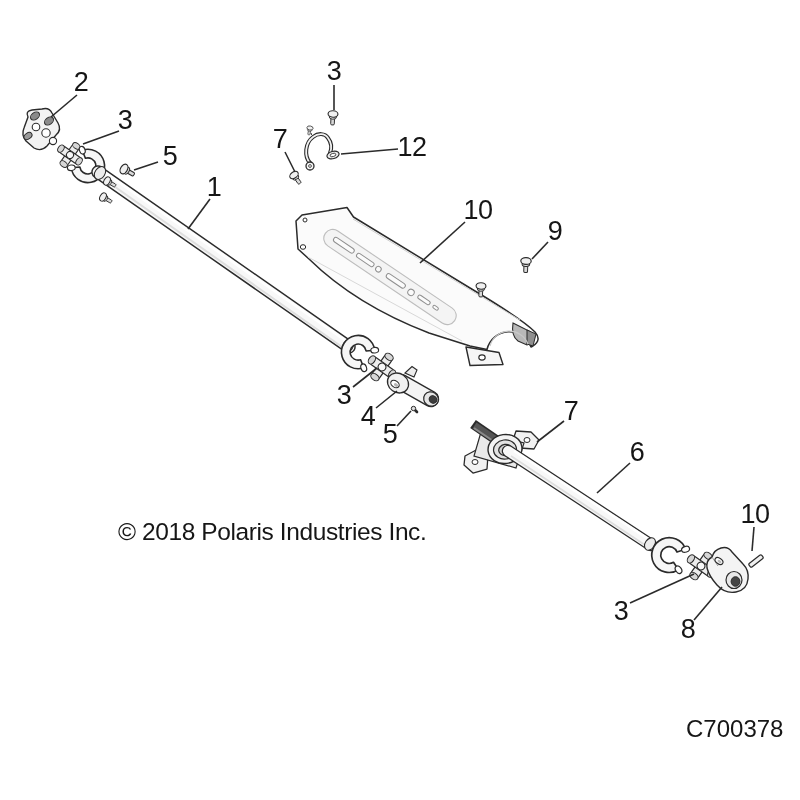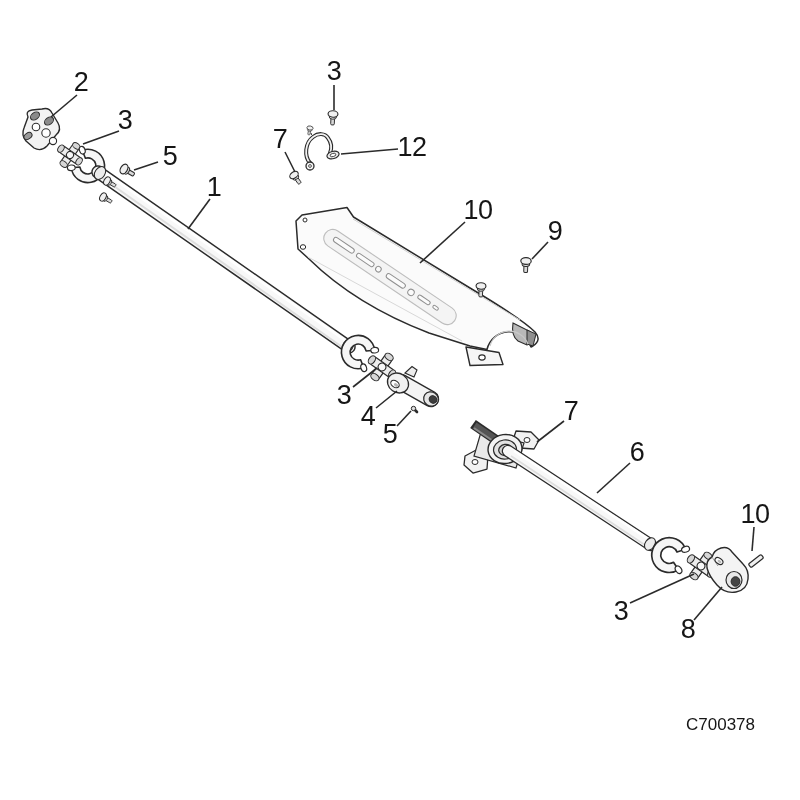--- a/index.html
+++ b/index.html
@@ -11,21 +11,21 @@
   .co{
     position:absolute;transform:translate(-50%,-50%);
     font-size:27px;letter-spacing:-0.5px;line-height:1;color:#161616;
     white-space:nowrap;user-select:none;
   }
   .copyright{
     position:absolute;left:118px;top:518px;font-size:24.5px;
     letter-spacing:-0.4px;color:#161616;white-space:nowrap;
   }
   .code{
-    position:absolute;left:686px;top:715px;font-size:17px;color:#161616;
+    position:absolute;left:686px;top:715px;font-size:24px;color:#161616;
     white-space:nowrap;
   }
 </style>
 </head>
 <body>
 
 <div class="stage">
 
 <svg width="800" height="800" viewBox="0 0 800 800">
   <defs>
@@ -226,15 +226,16 @@
 <span class="co" style="left:555px;top:231px">9</span>
 <span class="co" style="left:344px;top:395px">3</span>
 <span class="co" style="left:368px;top:416px">4</span>
 <span class="co" style="left:390px;top:434px">5</span>
 <span class="co" style="left:571px;top:411px">7</span>
 <span class="co" style="left:637px;top:452px">6</span>
 <span class="co" style="left:755px;top:514px">10</span>
 <span class="co" style="left:621px;top:611px">3</span>
 <span class="co" style="left:688px;top:629px">8</span>
 
+<div class="copyright">© 2018 Polaris Industries Inc.</div>
 <div class="code">C700378</div>
 
 </div>
 
 </body></html>

